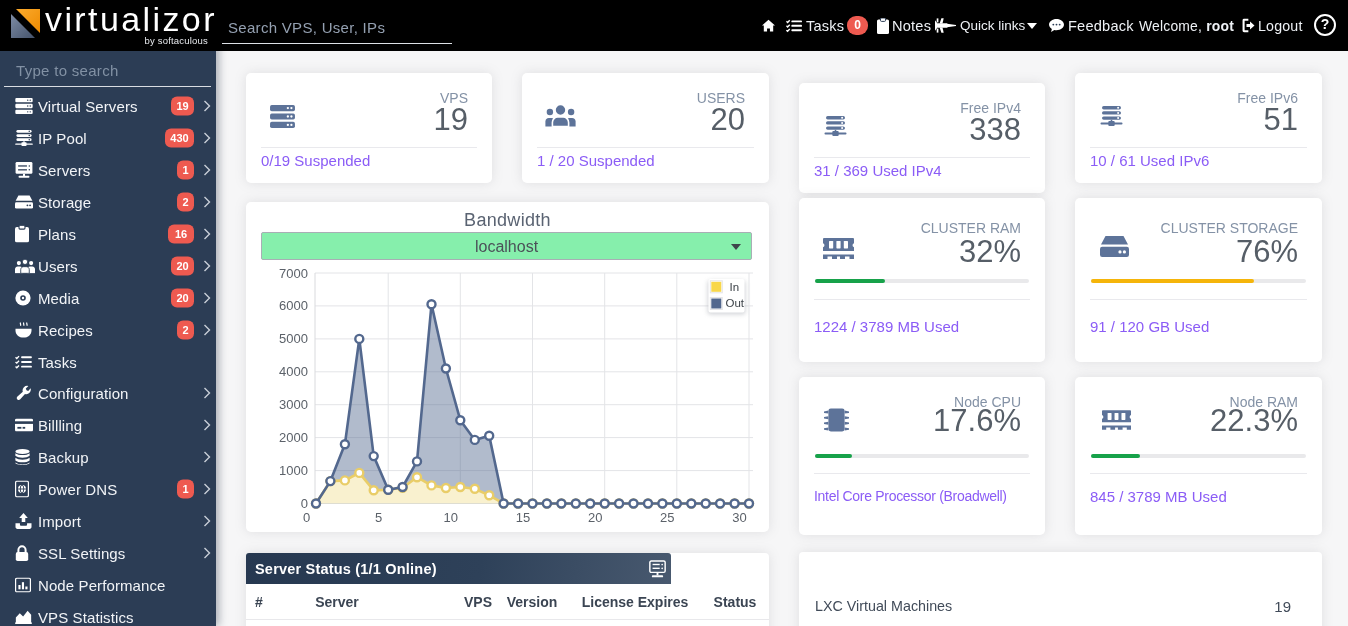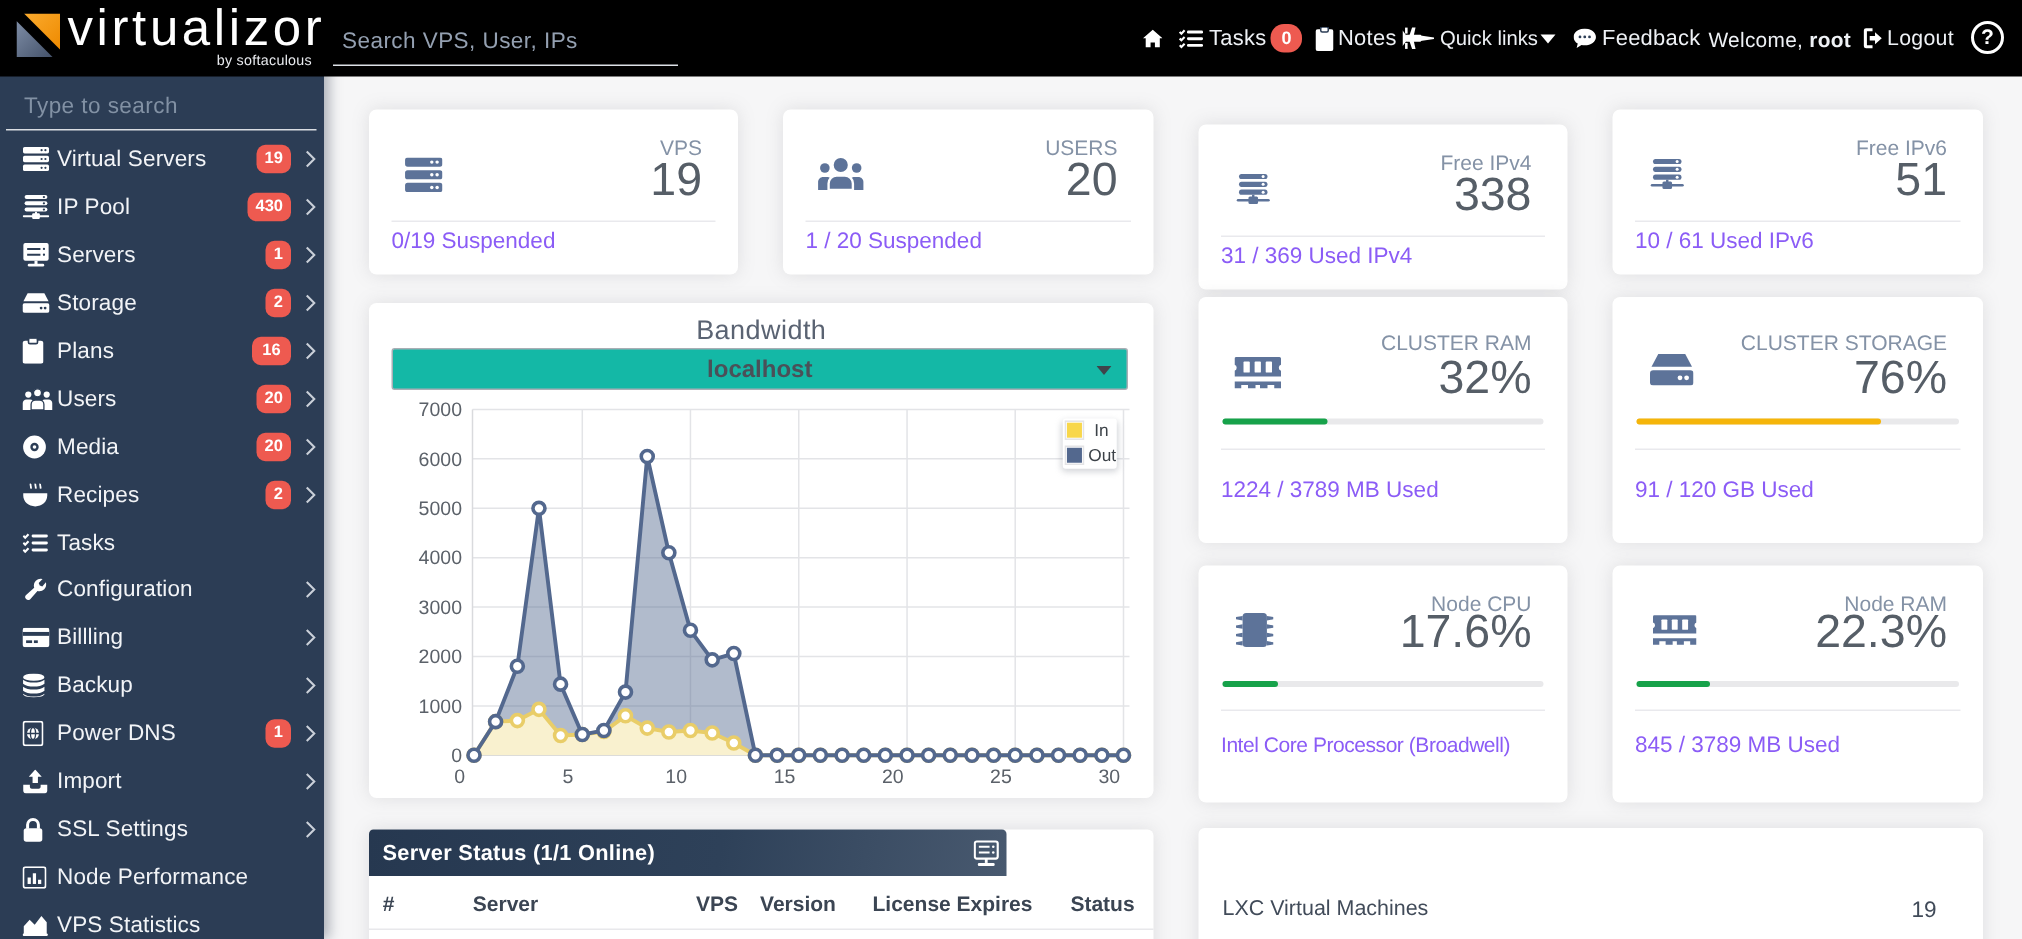--- a/index.html
+++ b/index.html
@@ -175,21 +175,21 @@
     <div class="statvalue" style="top:26px;">22.3%</div>
     <div class="track" style="left:16px;top:77px;width:215px;">
         <span style="width:22.8%;"></span>
       </div>
     <div class="divline" style="left:15px;top:96px;width:217px;"></div>
     <div class="statfoot" style="left:15px;top:111px;">845 / 3789 MB Used</div>
   </div>
 
   <div class="card" style="left:30px;top:151px;width:523px;height:330px;">
     <div class="abs" style="left:0;top:8px;width:523px;text-align:center;font-size:18px;color:#5a6372;letter-spacing:0.3px;">Bandwidth</div>
-    <div class="abs" style="left:15px;top:30px;width:491px;height:28px;border:1px solid #a9aeb5;border-radius:2px;background:#14b8a6;font-weight:bold;">
+    <div class="abs" style="left:15px;top:30px;width:491px;height:28px;border:1px solid #a9aeb5;border-radius:2px;background:#86efac;">
       <div class="abs" style="left:0;top:5px;width:100%;text-align:center;font-size:16px;color:#4b5058;">localhost</div>
       <svg class="abs" style="right:10px;top:11px;" width="10" height="6" viewBox="0 0 10 6" fill="#3f444b">
           <polygon points="0,0 10,0 5,6"></polygon>
         </svg>
     </div>
     <svg id="chart" class="abs" style="left:0;top:60px;" width="523" height="270" viewBox="0 0 523 270">
         <line x1="69" y1="241.5" x2="507" y2="241.5" stroke="#e3e4e7" stroke-width="1"></line>
         <line x1="69" y1="208.6" x2="507" y2="208.6" stroke="#e3e4e7" stroke-width="1"></line>
         <line x1="69" y1="175.6" x2="507" y2="175.6" stroke="#e3e4e7" stroke-width="1"></line>
         <line x1="69" y1="142.7" x2="507" y2="142.7" stroke="#e3e4e7" stroke-width="1"></line>

